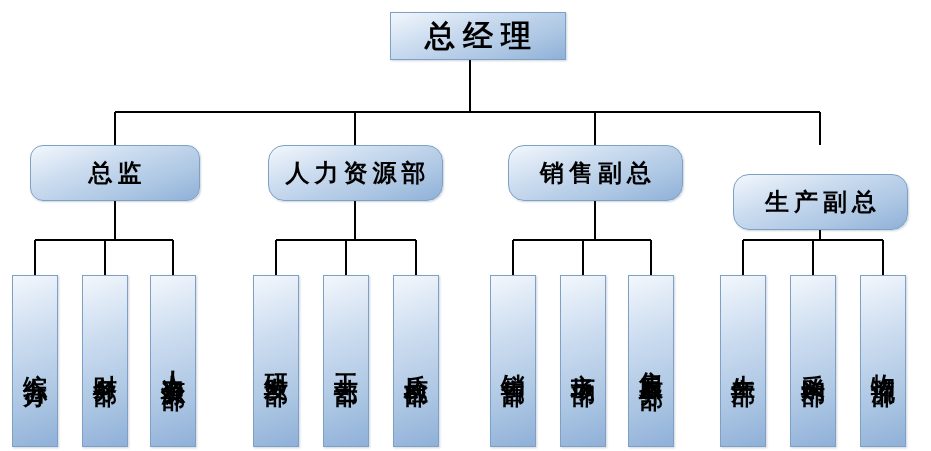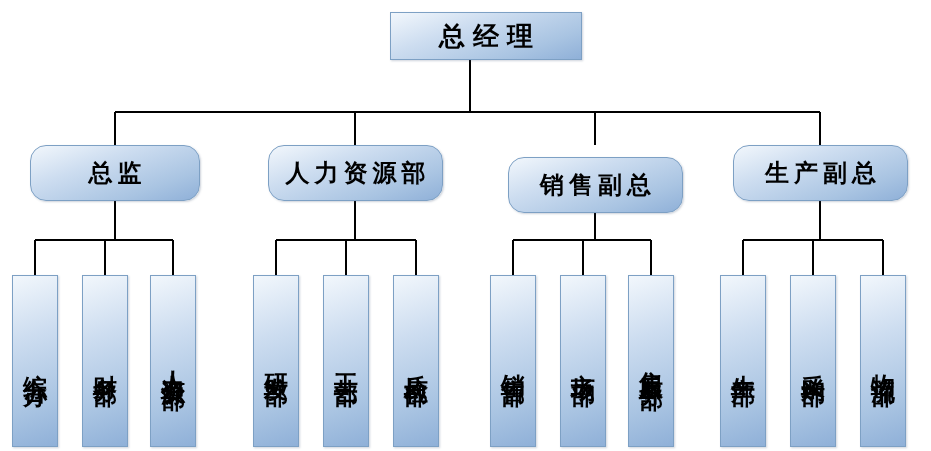--- a/index.html
+++ b/index.html
@@ -16,22 +16,22 @@
     display:flex;align-items:center;justify-content:center;
     box-sizing:border-box;
     background:linear-gradient(160deg,#f2f7fc 0%,#cdddf0 35%,#a9c4e2 75%,#8fb0d8 100%);
     border:1px solid var(--box-border,#7da0c4);
     color:#000000;
     font-weight:bold;
     box-shadow:1px 1px 2px rgba(60,80,110,0.25);
     text-align:center;
   }
   .root{
-    left:390px;top:12px;width:192px;height:48px;
-    font-size:26px;letter-spacing:8px;text-indent:8px;
+    left:390px;top:12px;width:176px;height:48px;
+    font-size:30px;letter-spacing:8px;text-indent:8px;
   }
   .l2{
     top:145px;height:56px;
     border-radius:16px;
     font-size:24px;letter-spacing:5px;text-indent:5px;
   }
   .dept{
     top:275px;width:46px;height:172px;
     writing-mode:vertical-rl;
     text-orientation:upright;
@@ -61,24 +61,24 @@
 
              M595 201 L595 240  M513 240 L651 240
              M513 240 L513 275  M583 240 L583 275  M651 240 L651 275
 
              M820 201 L820 240  M743 240 L883 240
              M743 240 L743 275  M813 240 L813 275  M883 240 L883 275" stroke="#000000" stroke-width="1.4" fill="none"></path>
   </svg>
 
   <div class="box root">总经理</div>
 
-  <div class="box l2" style="left:30px;width:170px;">总监</div>
+  <div class="box l2" style="left:30px;width:170px;border-radius:13px;">总监</div>
   <div class="box l2" style="left:268px;width:175px;">人力资源部</div>
-  <div class="box l2" style="left:508px;width:175px;margin-top:12px;">销售副总</div>
-  <div class="box l2" style="left:733px;width:175px;">生产副总</div>
+  <div class="box l2" style="left:508px;width:175px;">销售副总</div>
+  <div class="box l2" style="left:733px;width:175px;margin-top:29px;">生产副总</div>
 
   <div class="box dept" style="left:12px;">综合办</div>
   <div class="box dept" style="left:82px;">财务部</div>
   <div class="box dept" style="left:150px;">人力资源部</div>
 
   <div class="box dept" style="left:253px;">研发部</div>
   <div class="box dept" style="left:323px;">工艺部</div>
   <div class="box dept" style="left:393px;">质检部</div>
 
   <div class="box dept" style="left:490px;">销售部</div>

